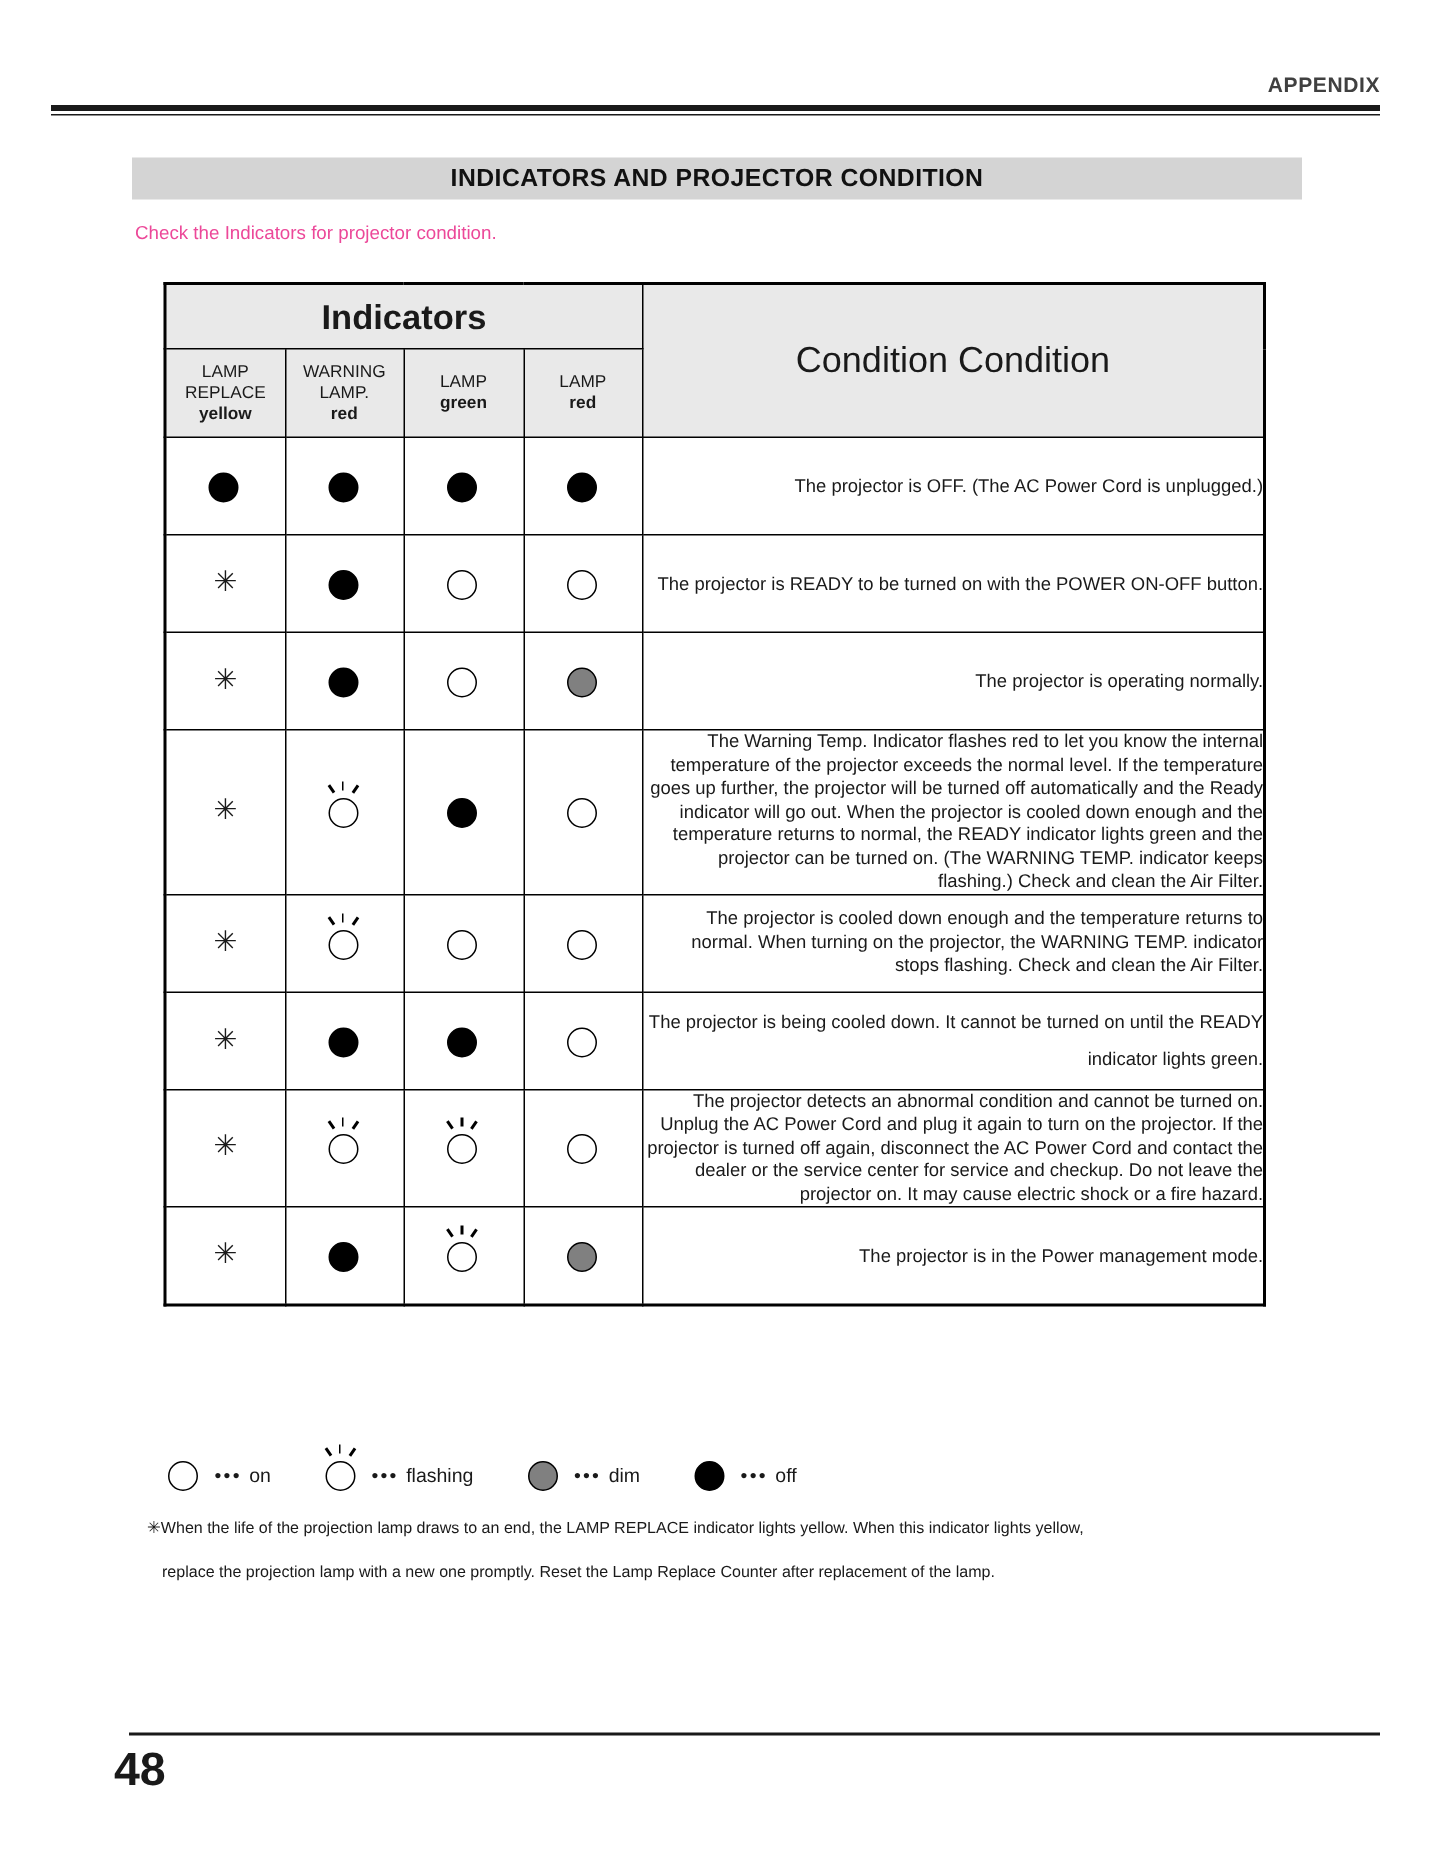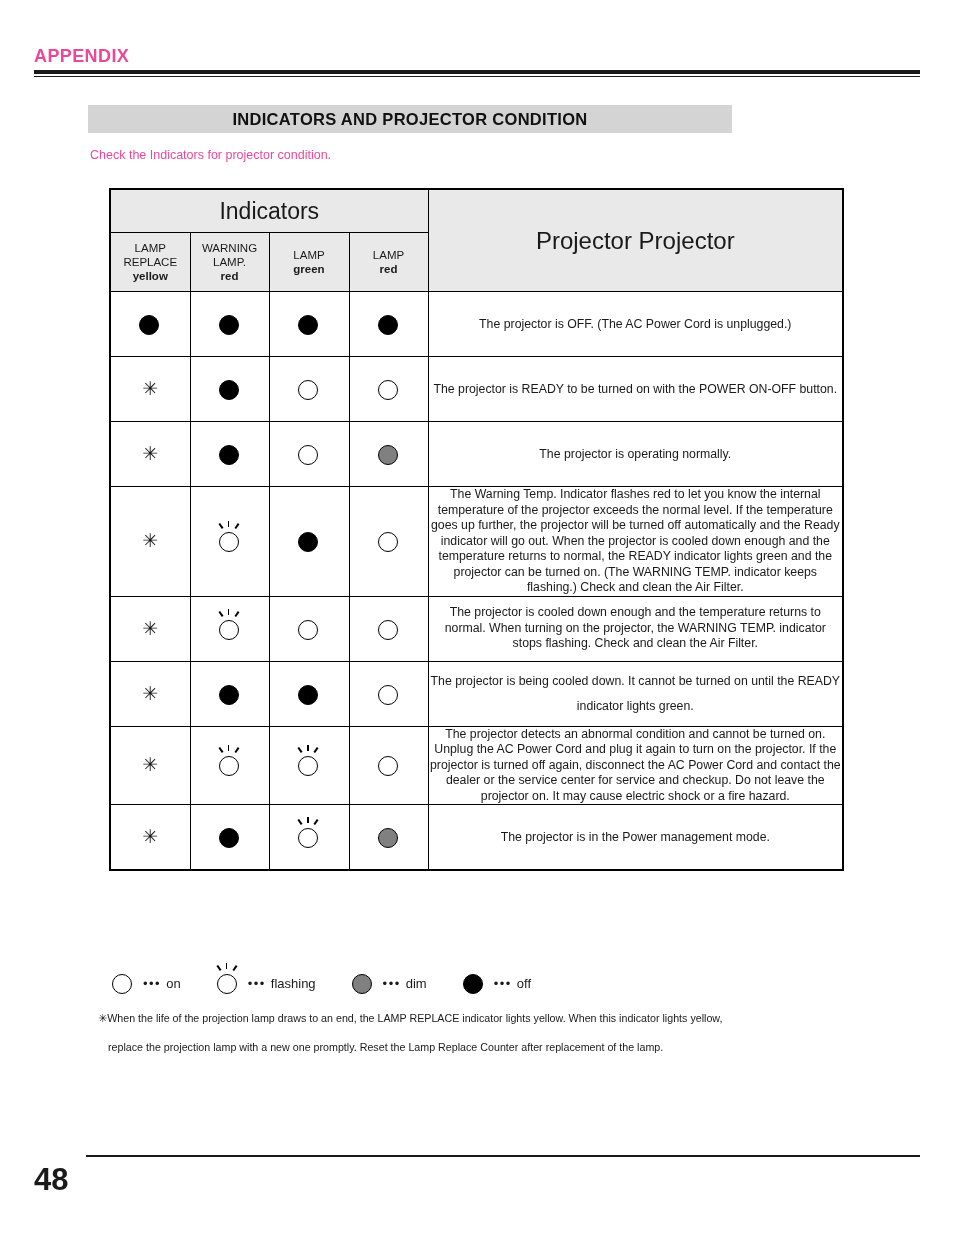--- a/index.html
+++ b/index.html
@@ -17,43 +17,44 @@
   }
 
   
   #page-head {
     position: absolute;
     left: 34px;
     top: 44px;
     width: 886px;
   }
   #page-head .head-title {
-    font-size: 18px;
+    font-size: 14px;
     font-weight: bold;
     letter-spacing: 0.4px;
-    color: #ec4899;
+    color: #404040;
     line-height: 24px;
+    text-align: right;
   }
   #page-head .rule-thick {
     margin-top: 2px;
     height: 4px;
     background: #1a1a1a;
   }
   #page-head .rule-thin {
     margin-top: 2px;
     height: 1px;
     background: #1a1a1a;
   }
 
   
   #section-banner {
     position: absolute;
     left: 88px;
     top: 105px;
-    width: 644px;
+    width: 780px;
     height: 28px;
     background: #d4d4d4;
     display: flex;
     align-items: center;
     justify-content: center;
   }
   #section-banner .banner-text {
     font-size: 16.5px;
     font-weight: bold;
     letter-spacing: 0.3px;
@@ -90,21 +91,21 @@
   .col-ind  { width: 80px; }
   .col-warn { width: 79px; }
   .col-ready{ width: 80px; }
   .col-lamp { width: 79px; }
   .col-cond { width: 415px; }
 
   th.head-group {
     background: #e9e9e9;
     height: 42px;
     font-size: 23px;
-    font-weight: normal;
+    font-weight: bold;
     text-align: center;
     border-bottom: 1px solid #000;
   }
   th.head-cond {
     background: #e9e9e9;
     font-size: 24px;
     font-weight: normal;
     text-align: center;
     vertical-align: middle;
     border-left: 2px solid #000;
@@ -131,21 +132,21 @@
     text-align: center;
     vertical-align: middle;
     height: 64px;
   }
   td.cond-cell {
     border-left: 2px solid #000;
     padding: 9px 11px 9px 10px;
     font-size: 12.3px;
     line-height: 15.5px;
     vertical-align: middle;
-    text-align: center;
+    text-align: right;
     margin-left: 17px;
   }
   td.cond-cell.loose { line-height: 25px; }
 
   
   .glyph {
     display: inline-block;
     position: relative;
     width: 26px;
     height: 26px;
@@ -239,20 +240,21 @@
     margin-left: 52px;
     height: 2px;
     background: #1a1a1a;
   }
   #page-footer .folio {
     margin-top: 6px;
     font-size: 31px;
     font-weight: bold;
     color: #1a1a1a;
     line-height: 34px;
+    margin-left: 42px;
   }
 </style>
 </head>
 <body>
 
 <div id="page-head">
   <div class="head-title">APPENDIX</div>
   <div class="rule-thick"></div>
   <div class="rule-thin"></div>
 </div>
@@ -267,21 +269,21 @@
   <colgroup>
     <col class="col-ind">
       <col class="col-warn">
       <col class="col-ready">
       <col class="col-lamp">
       <col class="col-cond">
   </colgroup>
   <thead>
     <tr>
       <th class="head-group sep-strong" colspan="4">Indicators</th>
-      <th class="head-cond" rowspan="2">Projector Projector</th>
+      <th class="head-cond" rowspan="2">Condition Condition</th>
     </tr>
     <tr>
       <th class="head-sub sep-strong">
         <span class="name-line">LAMP</span>
         <span class="name-line">REPLACE</span>
         <span class="color-word">yellow</span>
       </th>
       <th class="head-sub">
         <span class="name-line">WARNING</span>
         <span class="name-line">LAMP.</span>

